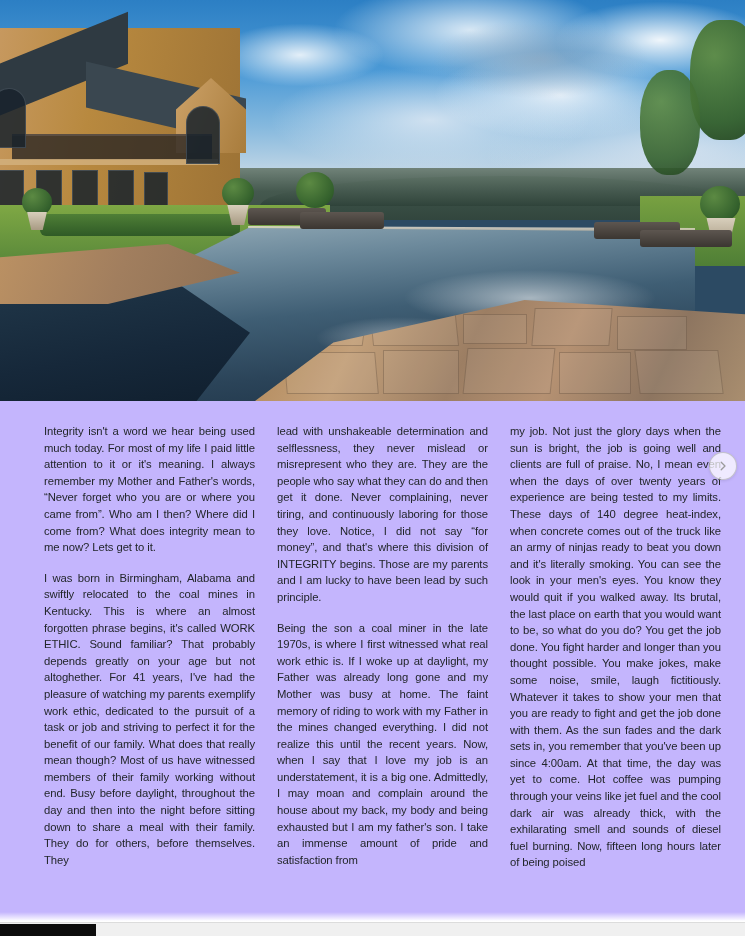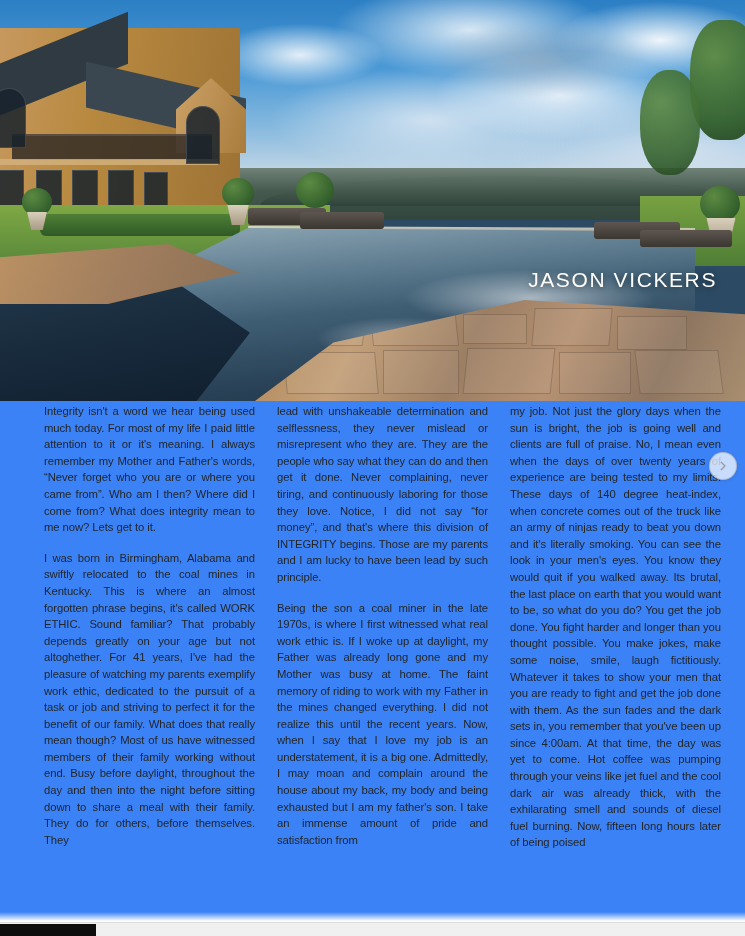--- a/index.html
+++ b/index.html
@@ -192,22 +192,22 @@
     text-shadow: 0 2px 10px rgba(0,0,0,.35);
     white-space: nowrap;
   }
 
   
   .article {
     position: absolute;
     left: 0; top: 401px;
     width: 745px;
     height: 521px;
-    background: #3b82f6;
-    padding: 2px 26px 0 44px;
+    background: #c4b5fd;
+    padding: 22px 26px 0 44px;
     overflow: hidden;
   }
   .columns {
     display: flex;
     gap: 22px;
     align-items: flex-start;
   }
   .col {
     width: 211px;
     flex: 0 0 211px;
@@ -330,21 +330,20 @@
         <div class="stone" style="left:210px;top:48px;width:88px;height:46px;transform:skewX(-6deg);"></div>
         <div class="stone" style="left:304px;top:52px;width:72px;height:42px;"></div>
         <div class="stone" style="left:382px;top:50px;width:84px;height:44px;transform:skewX(7deg);"></div>
       </div>
 
       <div class="lounger" style="left:248px;top:208px;width:78px;"></div>
       <div class="lounger" style="left:300px;top:212px;width:84px;"></div>
       <div class="lounger" style="left:594px;top:222px;width:86px;"></div>
       <div class="lounger" style="left:640px;top:230px;width:92px;"></div>
 
-      <div class="byline">JASON VICKERS</div>
     </div>
   </div>
 
   <div class="article">
     <div class="columns">
 
       <div class="col">
         <p>Integrity isn't a word we hear being used much today. For most of my life I paid little attention to it or it's meaning. I always remember my Mother and Father's words, “Never forget who you are or where you came from”. Who am I then? Where did I come from? What does integrity mean to me now? Lets get to it.</p>
         <p>I was born in Birmingham, Alabama and swiftly relocated to the coal mines in Kentucky. This is where an almost forgotten phrase begins, it's called WORK ETHIC. Sound familiar? That probably depends greatly on your age but not altoghether. For 41 years, I've had the pleasure of watching my parents exemplify work ethic, dedicated to the pursuit of a task or job and striving to perfect it for the benefit of our family. What does that really mean though? Most of us have witnessed members of their family working without end. Busy before daylight, throughout the day and then into the night before sitting down to share a meal with their family. They do for others, before themselves. They</p>
       </div>

